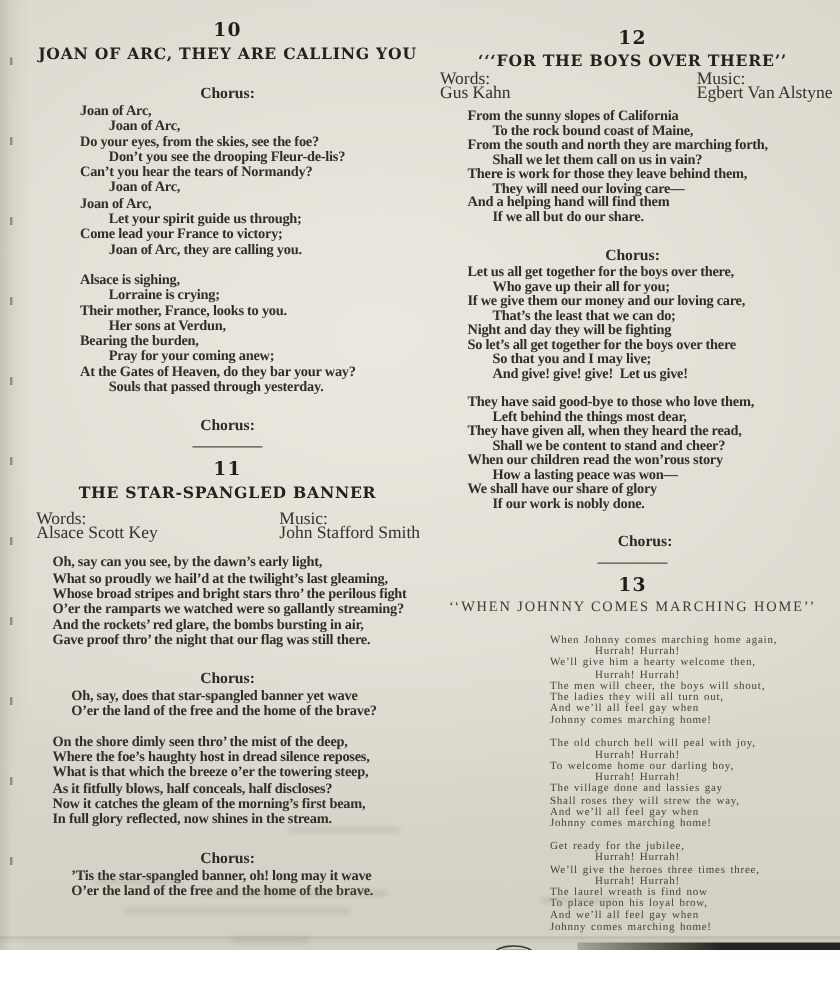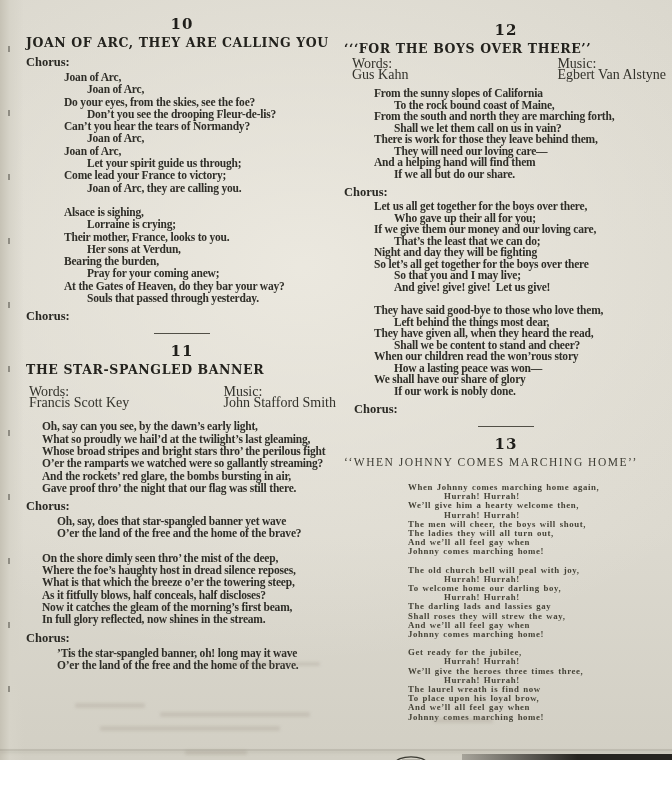--- a/index.html
+++ b/index.html
@@ -30,50 +30,50 @@
   .ghost { position:absolute; background:rgba(148,142,126,.22); filter:blur(1.6px); border-radius:2px; }
 
   .col { position:absolute; }
   .col-left  { left:26px;  top:16px; width:312px; }
   .col-right { left:344px; top:22px; width:324px; }
 
   .song + .song { margin-top:9px; }
 
   .song-number { text-align:center; font-family:"DejaVu Serif",serif; font-weight:700;
     font-size:15px; line-height:17px; letter-spacing:1px; color:#201f1b; }
-  .song-title  { text-align:left; font-family:"DejaVu Serif",serif; font-weight:700;
+  .song-title  { text-align:center; font-family:"DejaVu Serif",serif; font-weight:700;
     font-size:12.5px; line-height:15px; letter-spacing:.6px; color:#23221d; margin-top:2px; white-space:nowrap; }
   .song-13 .song-title { font-family:"Liberation Serif",serif; font-weight:400;
     font-size:11.5px; letter-spacing:1.5px; color:#3d3c33; }
 
   .credits { display:flex; justify-content:space-between; margin-top:5px;
     font-size:14px; line-height:10.5px; color:#33322b; padding:0 2px 0 3px; }
   .song-12 .credits { padding-left:8px; padding-right:2px; margin-top:3px; }
 
-  .chorus-label { font-weight:700; font-size:12.5px; line-height:14px;
-    color:#2a2924; margin-top:5px; }
+  .chorus-label { text-align:center; font-weight:700; font-size:12.5px; line-height:14px;
+    color:#2a2924; margin-top:17px; }
   .chorus-label.shift-right { transform:translateX(10px); }
 
   .stanza { margin-top:3px; font-weight:700; font-size:11.5px; line-height:12.3px;
     letter-spacing:-.2px; color:#2f2e28; }
   .stanza.gap { margin-top:12px; }
   .chorus-label + .stanza { margin-top:2px; }
   .credits + .stanza { margin-top:8px; }
   .song-11 .credits { margin-top:10px; }
   .song-11 .credits + .stanza { margin-top:12px; }
   .ln { white-space:nowrap; }
   .ln.i1 { padding-left:23px; }
 
   .song-10 .stanza { margin-left:38px; }
   .song-11 .stanza.verse  { margin-left:16px; }
   .song-11 .stanza.chorus { margin-left:31px; }
   .song-12 .stanza { margin-left:30px; line-height:11.5px; }
   .song-12 .ln.i1 { padding-left:20px; }
 
-  .song-13 .stanza { margin-left:64px; font-weight:700; font-size:8.8px; line-height:9.2px;
+  .song-13 .stanza { margin-left:96px; font-weight:400; font-size:8.8px; line-height:9.2px;
     letter-spacing:.6px; word-spacing:1px; color:#454337; }
   .song-13 .ln.i1 { padding-left:36px; }
   .song-13 .song-title + .stanza { margin-top:13px; }
   .song-13 .stanza.gap { margin-top:9px; }
 
   .rule { width:56px; border-top:1.3px solid #514f46; margin:10px auto 0; }
 
   .footer { position:absolute; left:394px; top:755px; display:flex; align-items:center; gap:4px; }
   .imprint-text { font-weight:700; font-size:8.5px; letter-spacing:.4px; color:#3b3a31; white-space:nowrap; }
   .emblem { flex:none; }
@@ -114,21 +114,21 @@
         </div>
         <div class="chorus-label">Chorus:</div>
         <div class="rule"></div>
       </section>
       <section class="song song-11">
         <div class="song-number">11</div>
         <div class="song-title">THE STAR-SPANGLED BANNER</div>
         <div class="credits">
           <div class="credit words">
             <div class="credit-label">Words:</div>
-            <div class="credit-name">Francis Scott Key</div>
+            <div class="credit-name">Alsace Scott Key</div>
           </div>
           <div class="credit music">
             <div class="credit-label">Music:</div>
             <div class="credit-name">John Stafford Smith</div>
           </div>
         </div>
         <div class="stanza verse">
           <div class="ln">Oh, say can you see, by the dawn’s early light,</div>
           <div class="ln">What so proudly we hail’d at the twilight’s last gleaming,</div>
           <div class="ln">Whose broad stripes and bright stars thro’ the perilous fight</div>
@@ -215,21 +215,21 @@
           <div class="ln">The men will cheer, the boys will shout,</div>
           <div class="ln">The ladies they will all turn out,</div>
           <div class="ln">And we’ll all feel gay when</div>
           <div class="ln">Johnny comes marching home!</div>
         </div>
         <div class="stanza verse gap">
           <div class="ln">The old church bell will peal with joy,</div>
           <div class="ln i1">Hurrah! Hurrah!</div>
           <div class="ln">To welcome home our darling boy,</div>
           <div class="ln i1">Hurrah! Hurrah!</div>
-          <div class="ln">The darling lads and lassies gay</div>
+          <div class="ln">The village done and lassies gay</div>
           <div class="ln">Shall roses they will strew the way,</div>
           <div class="ln">And we’ll all feel gay when</div>
           <div class="ln">Johnny comes marching home!</div>
         </div>
         <div class="stanza verse gap">
           <div class="ln">Get ready for the jubilee,</div>
           <div class="ln i1">Hurrah! Hurrah!</div>
           <div class="ln">We’ll give the heroes three times three,</div>
           <div class="ln i1">Hurrah! Hurrah!</div>
           <div class="ln">The laurel wreath is find now</div>

